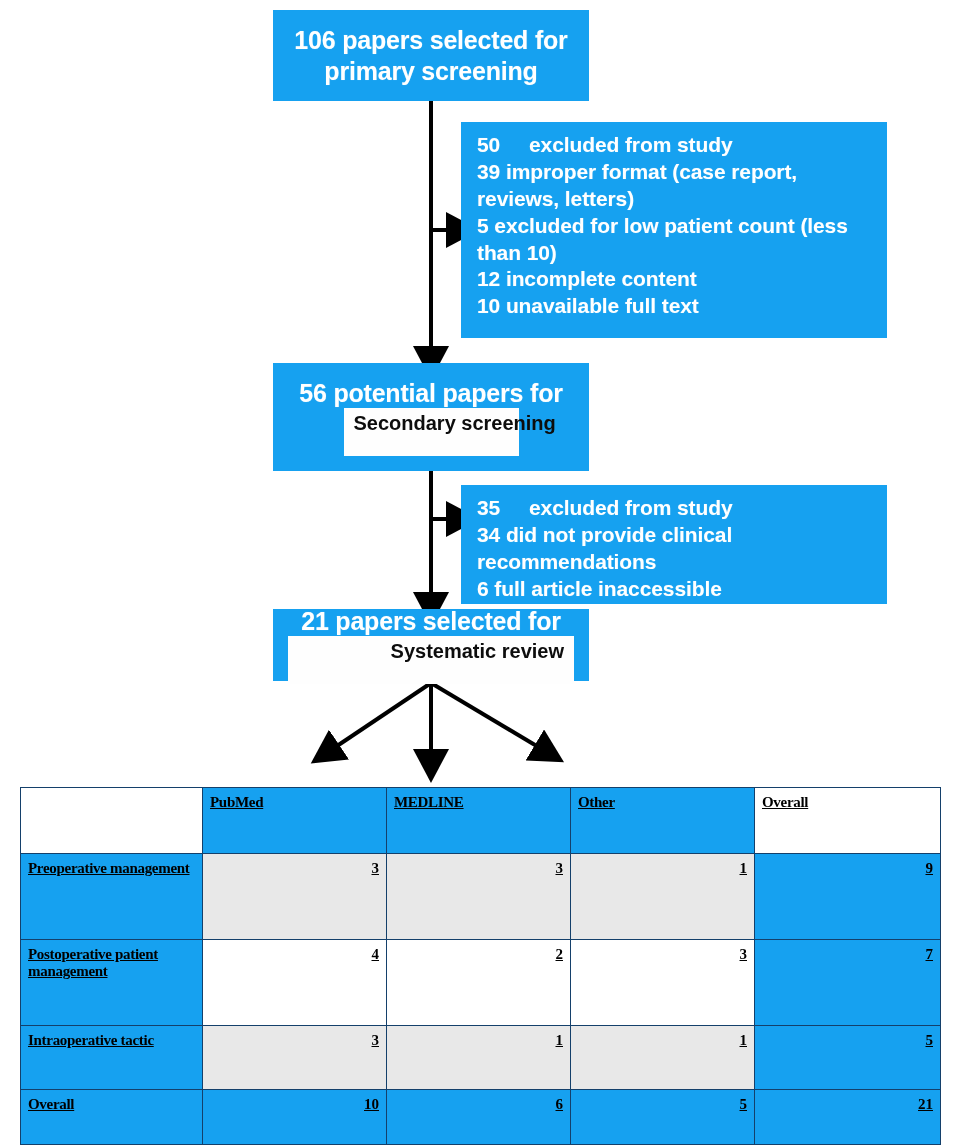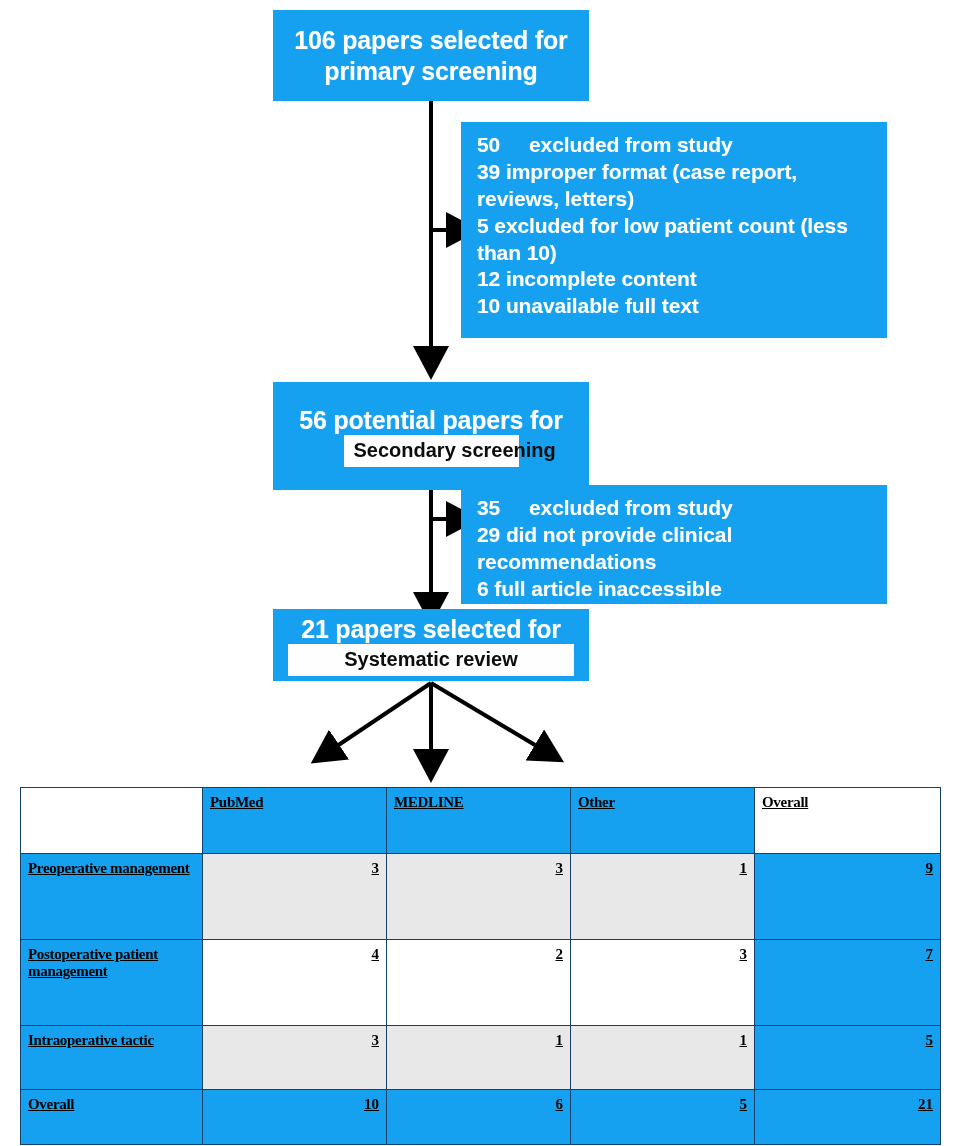--- a/index.html
+++ b/index.html
@@ -43,29 +43,29 @@
     white-space: nowrap;
     text-shadow: 0 0 1px rgba(255,255,255,0.35);
   }
 
   .fc-inset {
     background: #fefefe;
     color: #0d0d0d;
     font-size: 20px;
     font-weight: bold;
     line-height: 1.25;
-    padding: 3px 10px 4px 10px;
+    padding: 3px 10px 20px 10px;
     white-space: nowrap;
     box-sizing: border-box;
-    text-align: center;
+    text-align: right;
   }
 
   
   #box-primary   { left: 273px; top: 10px;  width: 316px; height: 91px; }
-  #box-secondary { left: 273px; top: 363px; width: 316px; height: 108px; margin-top: 19px; }
+  #box-secondary { left: 273px; top: 363px; width: 316px; height: 108px; }
   #box-review    { left: 273px; top: 609px; width: 316px; height: 72px; }
 
   #box-review .fc-inset { width: 286px; }
   #box-secondary .fc-inset { width: 175px; }
 
   
   .fc-excl {
     position: absolute;
     box-sizing: border-box;
     background: #16a1f0;
@@ -176,21 +176,21 @@
 
   <div class="fc-box" id="box-secondary">
     <div class="line">56 potential papers for</div>
     <div class="fc-inset">Secondary screening</div>
   </div>
 
   <div class="fc-excl" id="excl-2">
     <div class="erow">
       <span class="num">35</span><span>excluded from study</span>
     </div>
-    <div class="erow wrapline">29 did not provide clinical recommendations</div>
+    <div class="erow wrapline">34 did not provide clinical recommendations</div>
     <div class="erow">6 full article inaccessible</div>
   </div>
 
   <div class="fc-box" id="box-review">
     <div class="line">21 papers selected for</div>
     <div class="fc-inset">Systematic review</div>
   </div>
 
 </div>
 

